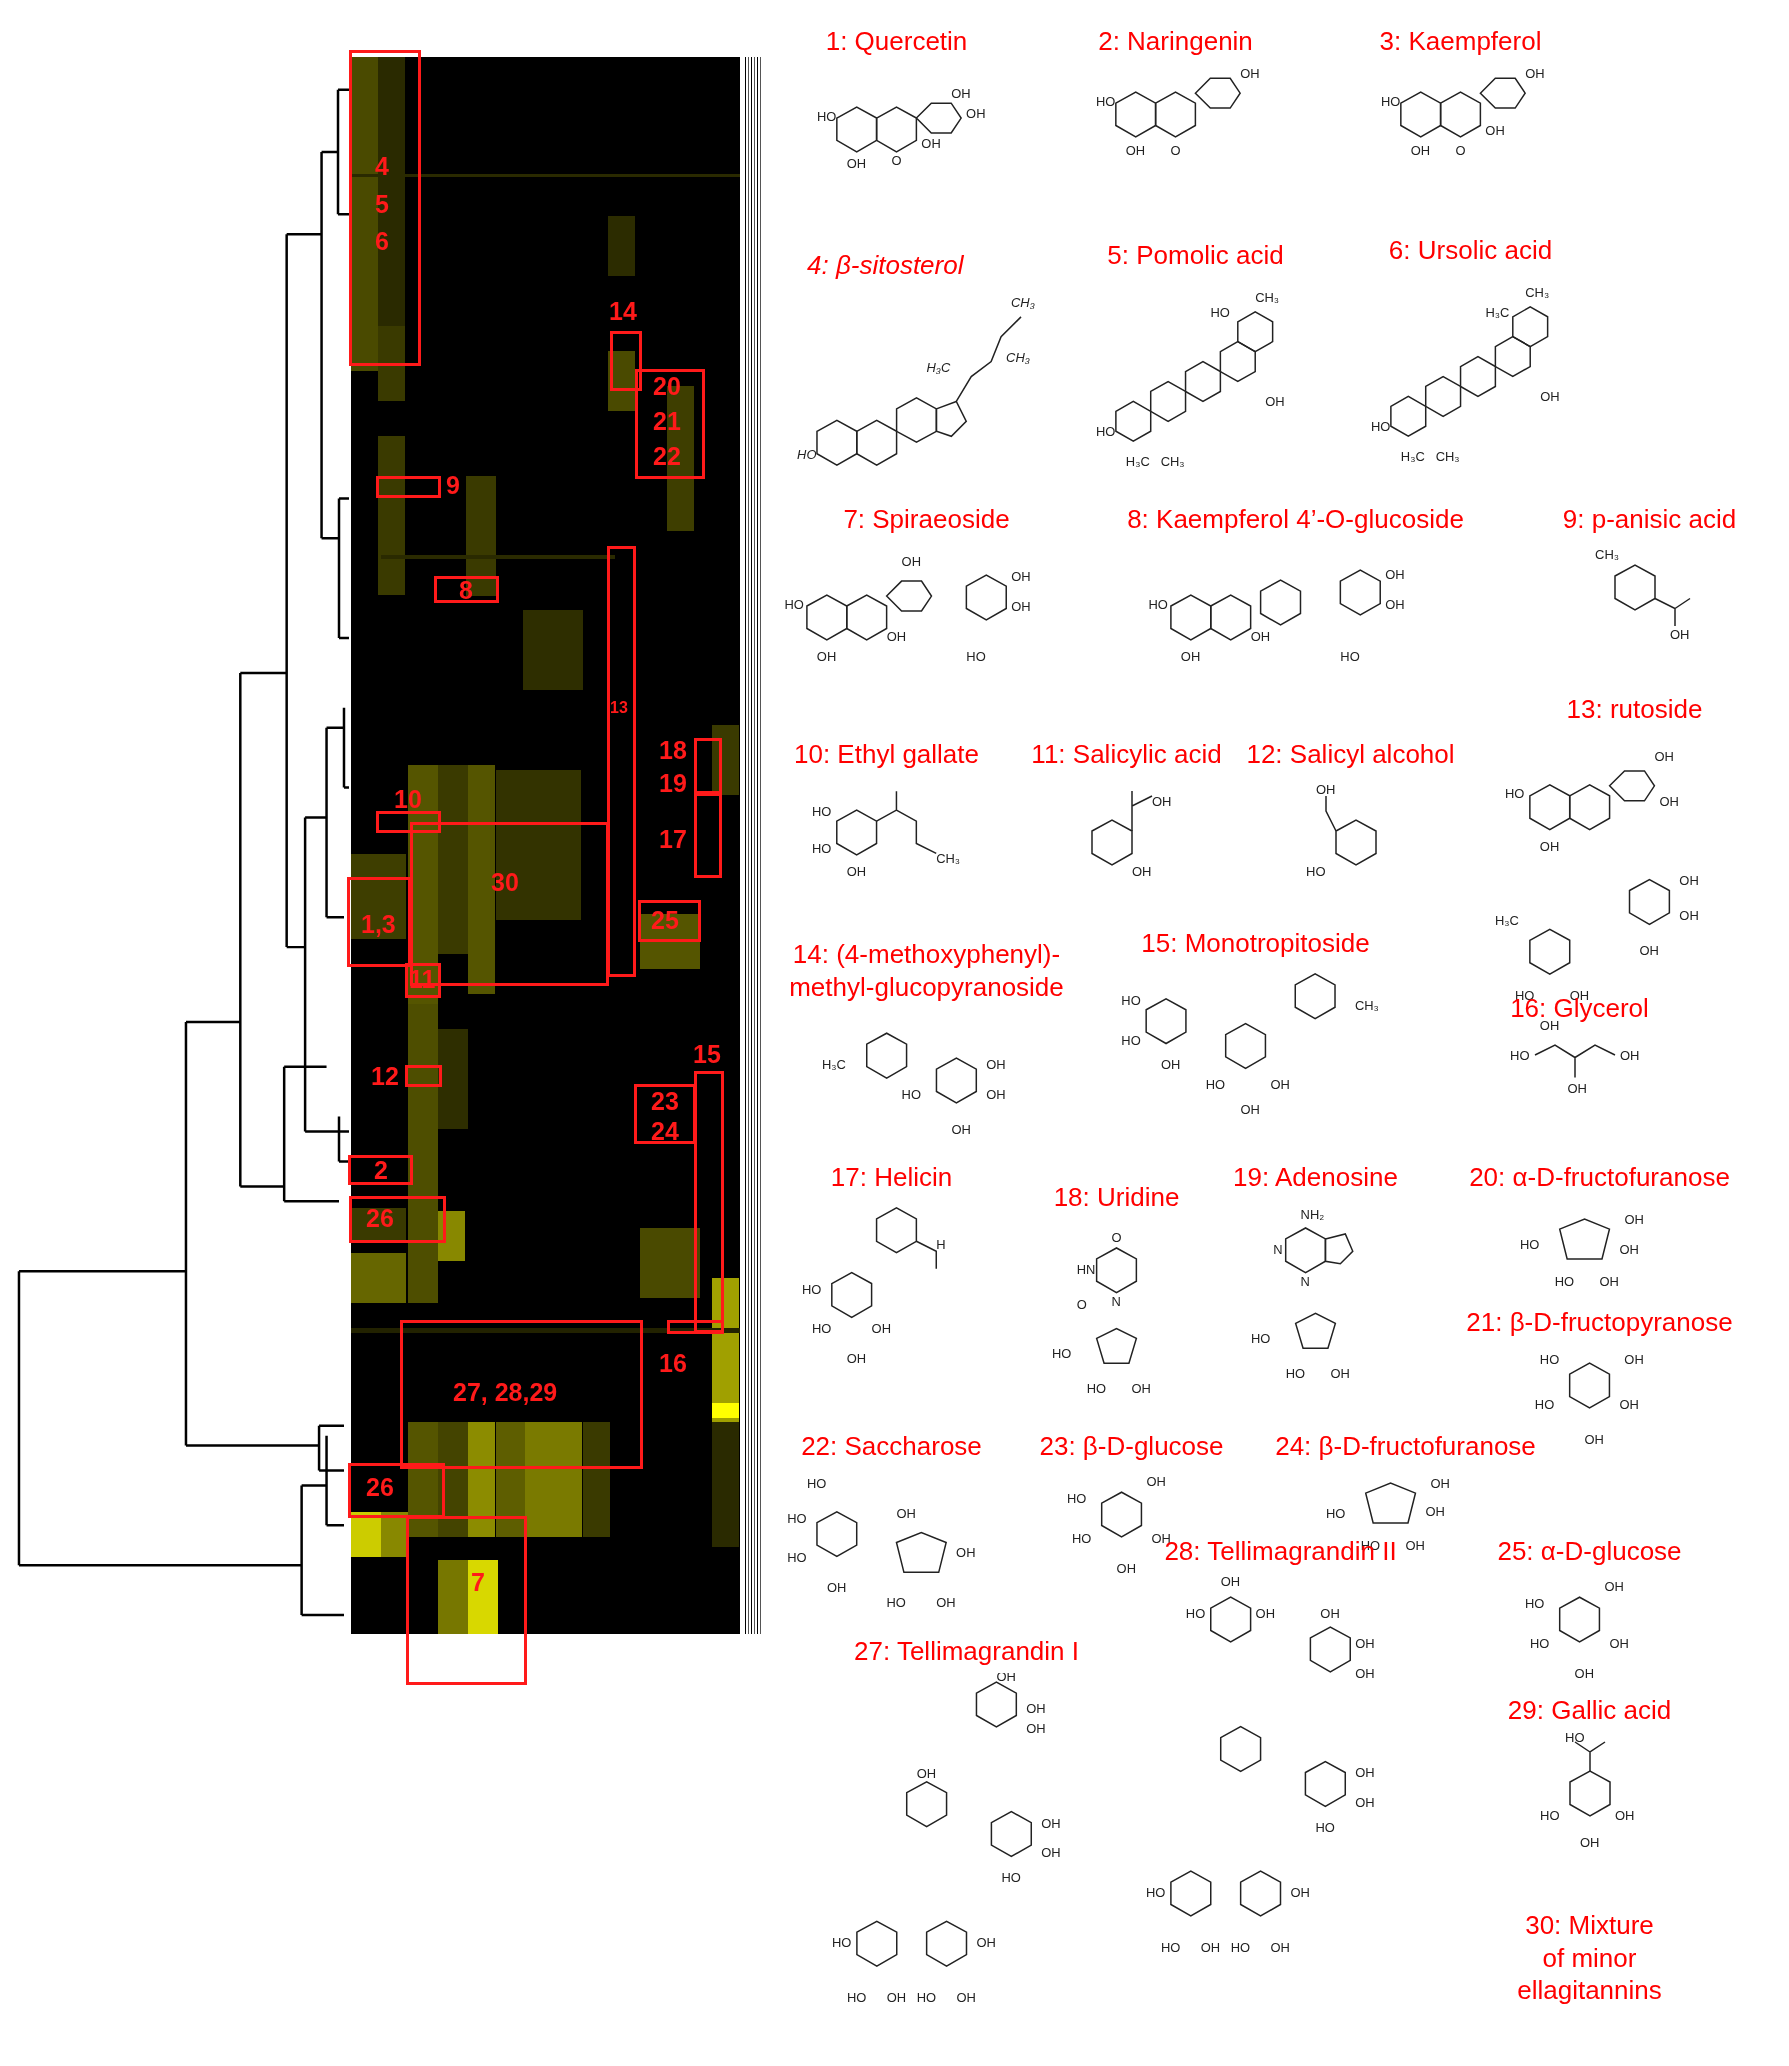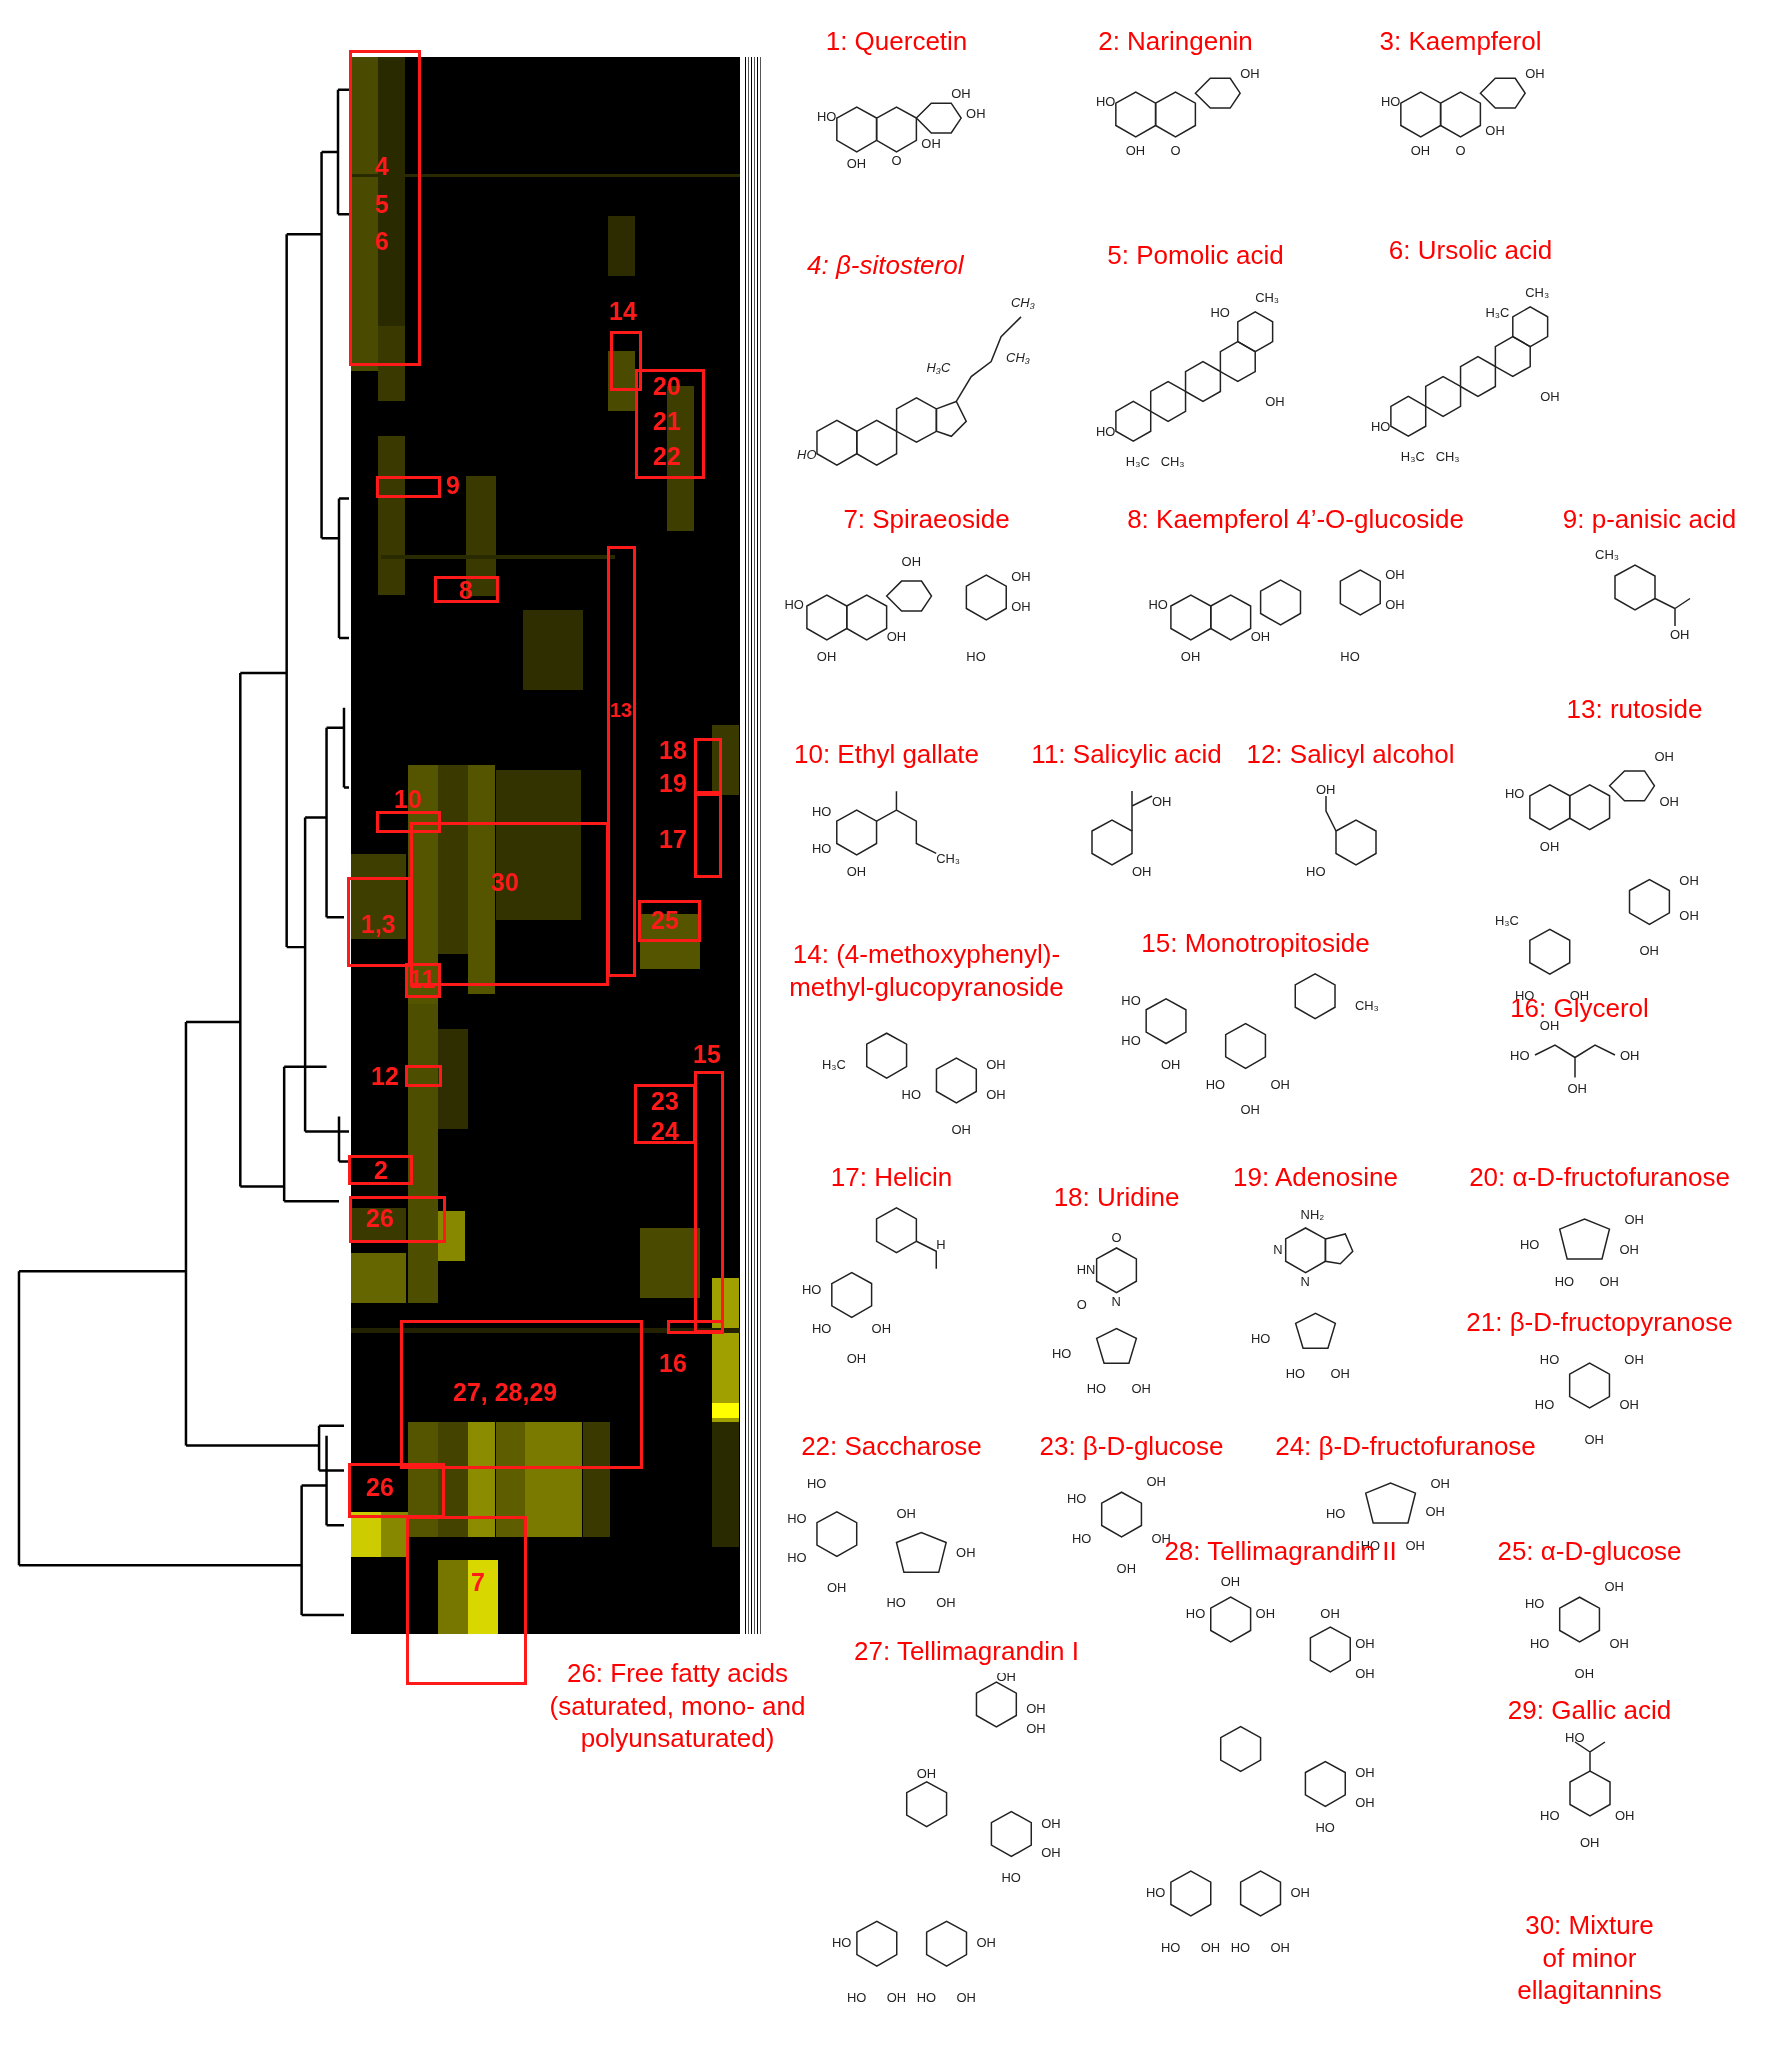--- a/index.html
+++ b/index.html
@@ -96,21 +96,21 @@
 
   <div class="box" style="left:635px;top:369px;width:70px;height:110px;"></div>
   <div class="lbl" style="left:653px;top:374px;">20</div>
   <div class="lbl" style="left:653px;top:409px;">21</div>
   <div class="lbl" style="left:653px;top:444px;">22</div>
 
   <div class="box" style="left:376px;top:476px;width:65px;height:22.4px;"></div>
   <div class="lbl" style="left:446px;top:473px;">9</div>
 
   <div class="box" style="left:607px;top:546px;width:29px;height:431px;"></div>
-  <div class="lbl" style="left:610px;top:700px;font-size:20px;">13</div>
+  <div class="lbl" style="left:610px;top:700px;font-size:16px;">13</div>
 
   <div class="box" style="left:434px;top:576px;width:65px;height:27px;"></div>
   <div class="lbl" style="left:459px;top:578px;">8</div>
 
   <div class="box" style="left:694px;top:738px;width:28px;height:56px;"></div>
   <div class="lbl" style="left:659px;top:738px;">18</div>
   <div class="lbl" style="left:659px;top:771px;">19</div>
   <div class="box" style="left:694px;top:793px;width:28px;height:85px;"></div>
   <div class="lbl" style="left:659px;top:827px;">17</div>
 
@@ -529,23 +529,20 @@
           <polygon points="100,70 140,48 180,70 180,115 140,138 100,115"></polygon>
         </g>
         <text x="30" y="70">HO</text>
         <text x="190" y="35">OH</text>
         <text x="40" y="150">HO</text>
         <text x="200" y="150">OH</text>
         <text x="130" y="210">OH</text>
       </svg>
   </div>
 
-  <div class="cmp" style="left:518px;top:1657px;width:319px;">
-    <div class="cmp-title multi" style="width:289px;margin:0 auto;">26: Free fatty acids (saturated, mono- and polyunsaturated)</div>
-  </div>
 
   <div class="cmp" style="left:807px;top:1635px;width:319px;">
     <div class="cmp-title">27: Tellimagrandin I</div>
     <svg class="struct" width="279" height="359" viewBox="0 0 560 720">
         <g stroke="#222" stroke-width="3" fill="none">
           <polygon points="300,40 340,18 380,40 380,85 340,108 300,85"></polygon>
           <polygon points="160,240 200,218 240,240 240,285 200,308 160,285"></polygon>
           <polygon points="330,300 370,278 410,300 410,345 370,368 330,345"></polygon>
           <polygon points="60,520 100,498 140,520 140,565 100,588 60,565"></polygon>
           <polygon points="200,520 240,498 280,520 280,565 240,588 200,565"></polygon>

